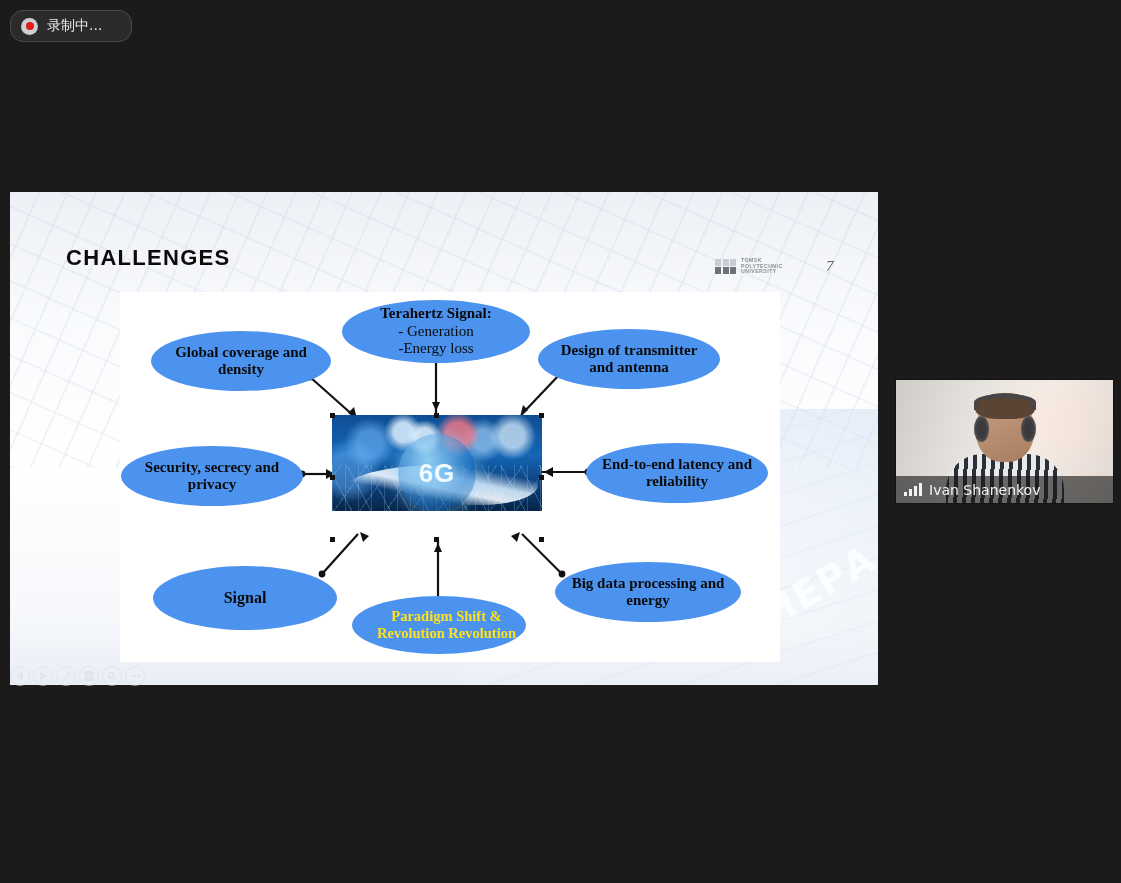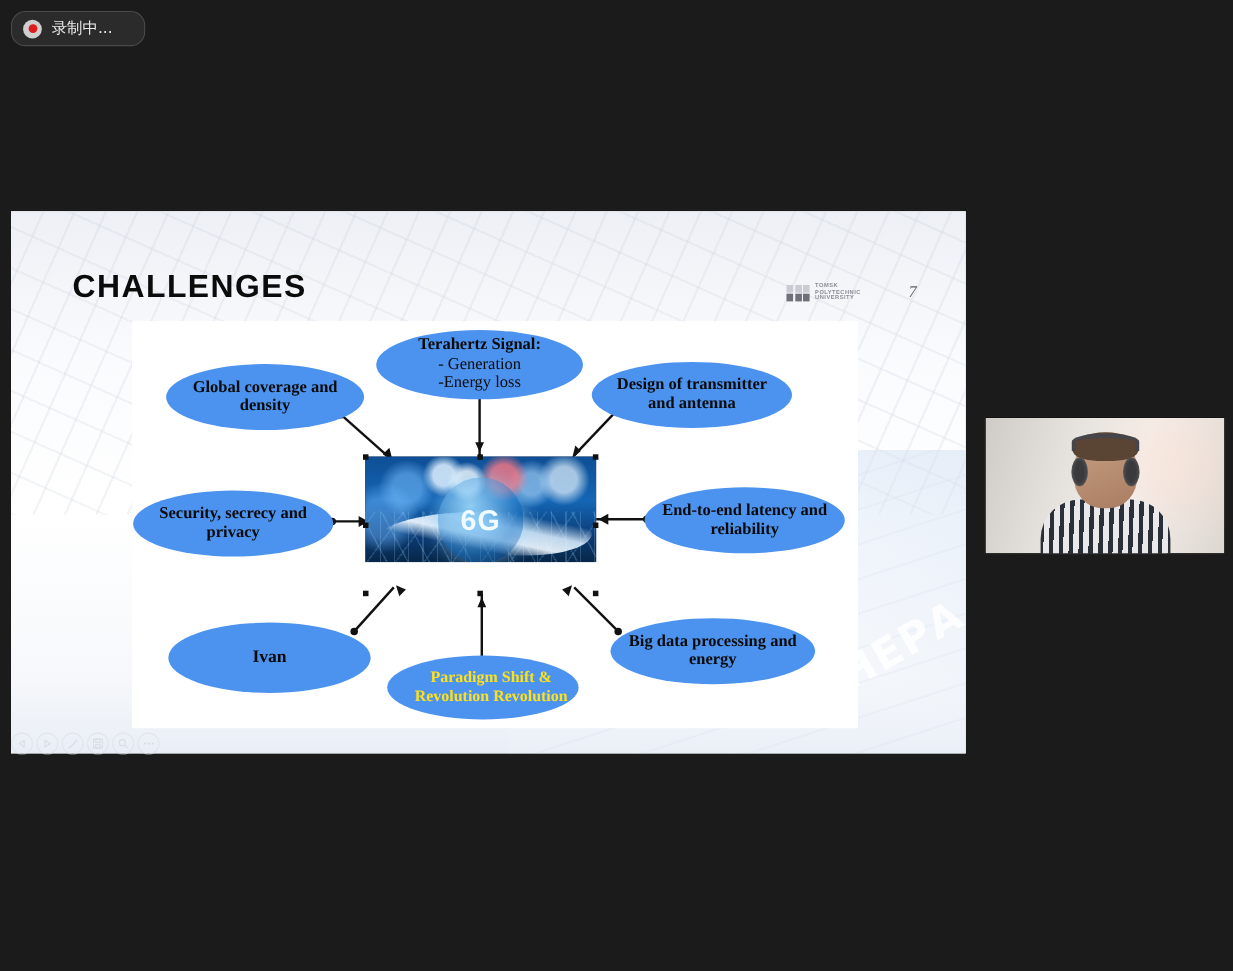--- a/index.html
+++ b/index.html
@@ -44,21 +44,21 @@
       font-family:"DejaVu Sans",sans-serif;opacity:.82;pointer-events:none;}
   #wm1{left:748px;top:372px;font-size:38px;transform:rotate(-30deg);}
 
   
   #diagram-canvas{
     position:absolute;left:110px;top:100px;width:660px;height:370px;background:#ffffff;
   }
 
   #slide-title{
     position:absolute;left:66px;top:245px;margin:0;
-    font-size:29px;font-weight:700;letter-spacing:1.3px;color:#0b0b0b;
+    font-size:22px;font-weight:700;letter-spacing:1.3px;color:#0b0b0b;
     font-family:"Liberation Sans",sans-serif;
   }
   
   #tpu-logo{position:absolute;left:715px;top:258px;display:flex;align-items:center;gap:5px;}
   #tpu-mark{display:grid;grid-template-columns:repeat(3,6px);grid-template-rows:repeat(2,7px);gap:1.5px;}
   #tpu-mark span{display:block;background:#c9ccd3;}
   #tpu-mark span.d{background:#6e7179;}
   #tpu-text{display:flex;flex-direction:column;line-height:1.06;}
   #tpu-text span{font-size:5.2px;letter-spacing:.45px;color:#8a8d95;font-weight:700;
     font-family:"Liberation Sans",sans-serif;}
@@ -248,21 +248,21 @@
 
 <div class="node" style="left:586px;top:443px;width:182px;height:60px;font-size:15px;">
   <div>
     <span class="ln">End-to-end latency and</span>
     <span class="ln">reliability</span>
   </div>
 </div>
 
 <div class="node" style="left:153px;top:566px;width:184px;height:64px;font-size:16px;">
   <div>
-    <span class="ln">Ivan</span>
+    <span class="ln">Signal</span>
   </div>
 </div>
 
 <div class="node yellow" style="left:352px;top:596px;width:174px;height:58px;font-size:14.5px;">
   <div>
     <span class="ln">Paradigm Shift &amp;</span>
     <span class="ln">Revolution Revolution</span>
   </div>
 </div>
 
@@ -294,20 +294,29 @@
   <div id="vt-bg"></div>
   <div id="vt-person">
     <div id="vt-body"></div>
     <div id="vt-head">
       <div id="vt-hair"></div>
       <div class="vt-cup" id="vt-cupL"></div>
       <div class="vt-cup" id="vt-cupR"></div>
       <div id="vt-band"></div>
     </div>
   </div>
+  <div id="vt-bar">
+    <span id="vt-signal">
+      <i style="height:4px"></i>
+        <i style="height:7px"></i>
+        <i style="height:10px"></i>
+        <i style="height:13px"></i>
+    </span>
+    <span id="vt-name">Ivan Shanenkov</span>
+  </div>
 </div>
 
 <div id="toolbar">
   <div class="tb">
     <svg width="8" height="8" viewBox="0 0 8 8">
         <polygon points="6,1 6,7 1.6,4" fill="none" stroke="#cfd2d6" stroke-width="1"></polygon>
       </svg>
   </div>
   <div class="tb">
     <svg width="8" height="8" viewBox="0 0 8 8">

